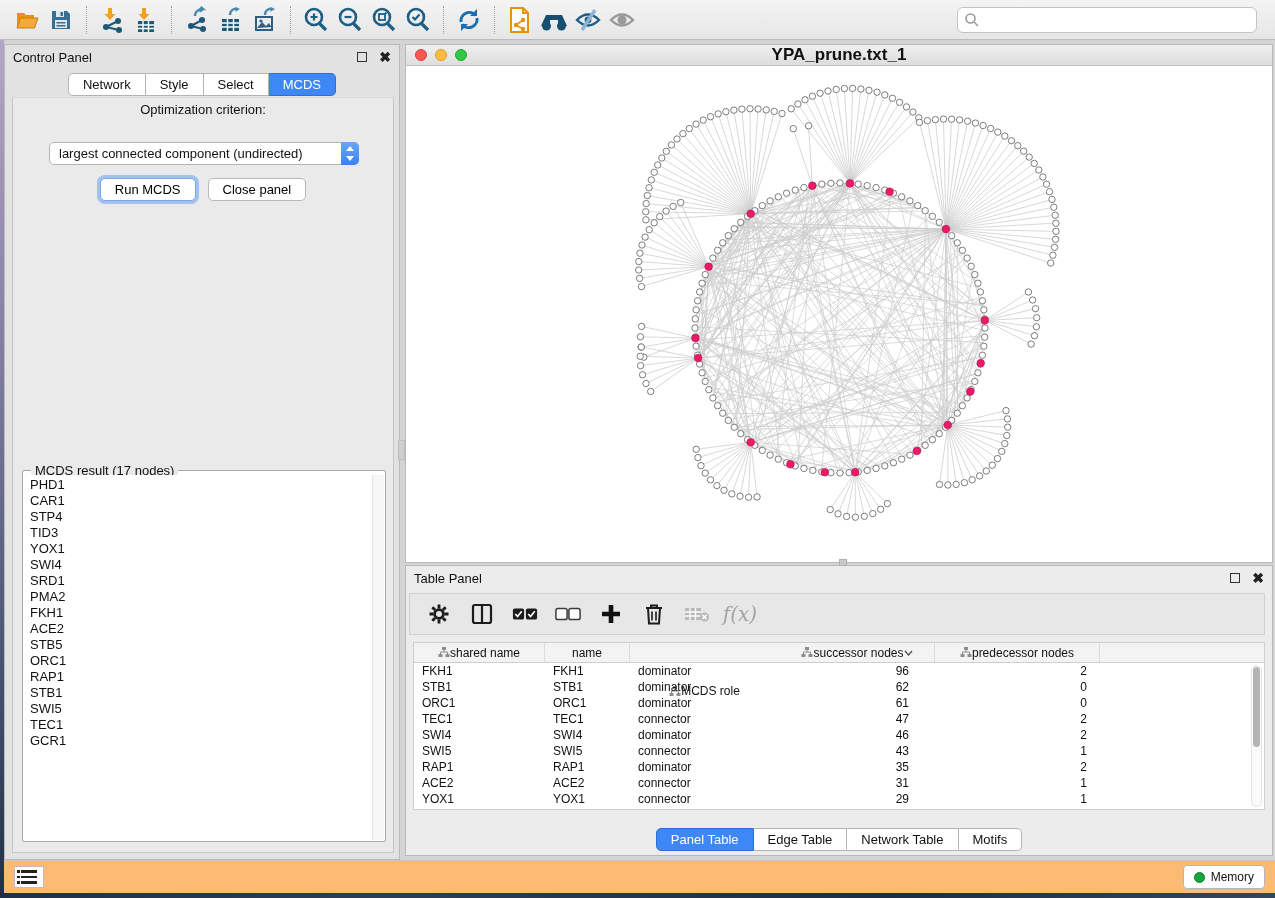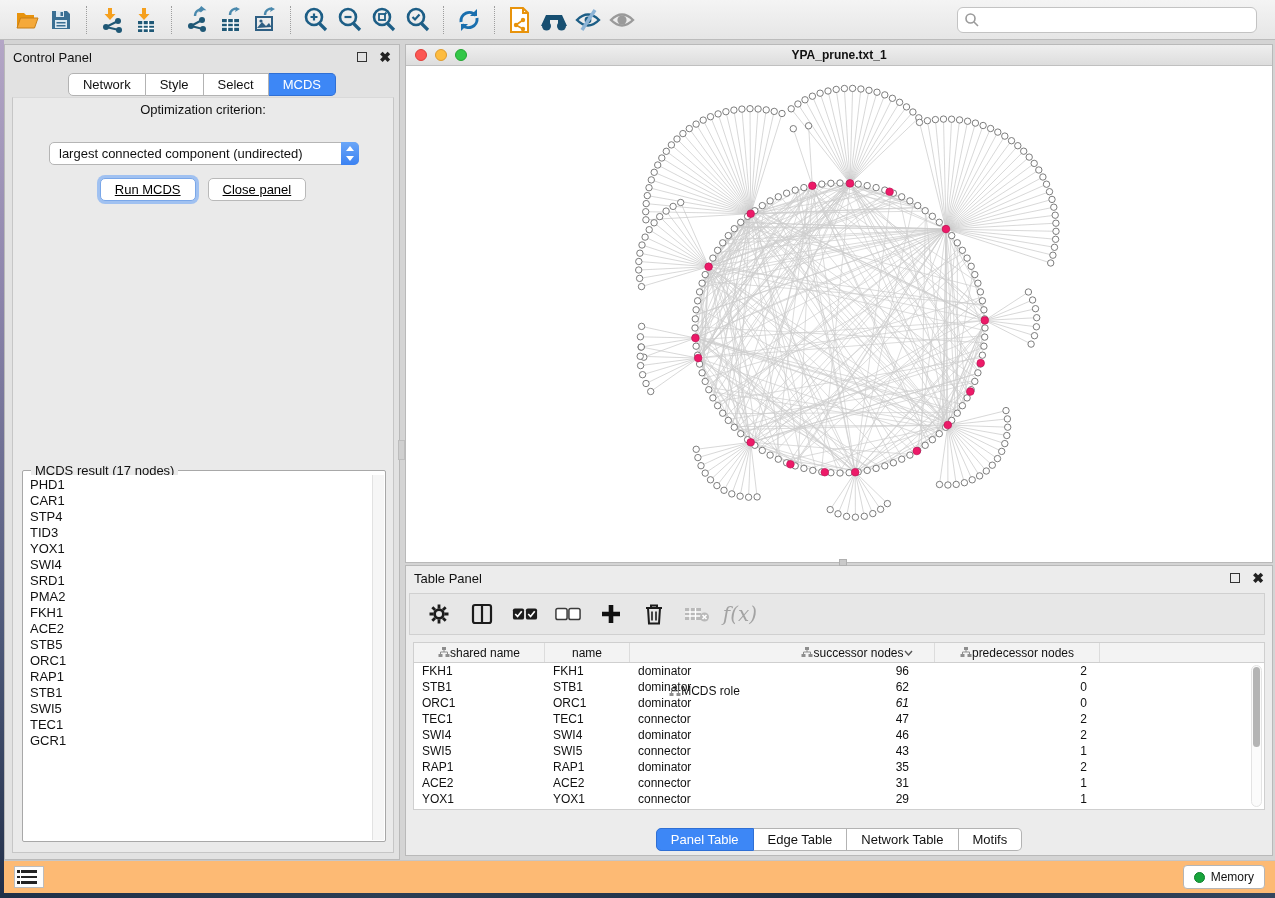--- a/index.html
+++ b/index.html
@@ -44,41 +44,41 @@
   .dropdown { position:absolute; left:36px; top:44px; width:310px; height:23px; background:#fff;
     border:1px solid #b5b5b5; border-radius:5px; display:flex; align-items:center; }
   .dropdown .dd-text { flex:1; font-size:13px; padding-left:9px; white-space:nowrap; overflow:hidden; }
   .dd-stepper { width:18px; height:23px; margin-right:-1px; background:linear-gradient(#6aa6f8,#3b82f2);
     border-radius:0 5px 5px 0; position:relative; }
   .dd-stepper:before, .dd-stepper:after { content:""; position:absolute; left:5px; border-left:4px solid transparent; border-right:4px solid transparent; }
   .dd-stepper:before { top:4px; border-bottom:5px solid #fff; }
   .dd-stepper:after { bottom:4px; border-top:5px solid #fff; }
   .btn-row { position:absolute; left:0; right:0; top:80px; display:flex; justify-content:center; gap:12px; }
   .push-btn { font-size:13px; font-family:"Liberation Sans",sans-serif; padding:3px 14px; background:#fff;
-    border:1px solid #b9b9b9; border-radius:5px;text-decoration:underline; }
+    border:1px solid #b9b9b9; border-radius:5px; }
   .push-btn.focus { box-shadow:0 0 0 3px rgba(110,165,245,.6); border-color:#7aa7e8; }
   .groupbox { position:absolute; left:9px; top:372px; width:364px; height:372px;
     border:1px solid #a8a8a8; border-radius:2px; background:#fff; }
   .groupbox legend { position:absolute; top:-8px; left:8px; background:#eaeaea; font-size:13px; padding:0 4px; }
   .mcds-list { position:absolute; left:1px; top:4px; right:13px; bottom:1px; overflow:hidden;
     font-size:13px; padding:2px 0 0 6px; background:#fff; }
   .mcds-list .list-item { height:16px; line-height:16px; }
   .vtrack { position:absolute; top:4px; right:1px; bottom:1px; width:12px; background:#f6f6f6; border-left:1px solid #e2e2e2; }
 
   
   .network-panel { position:absolute; left:405px; top:44px; width:868px; height:519px;
     background:#fff; border:1px solid #b9b9b9; }
   .net-titlebar { height:21px; background:linear-gradient(#efefef,#dddddd); border-bottom:1px solid #c0c0c0;
     display:flex; align-items:center; position:relative; }
   .lights { display:flex; gap:8px; margin-left:9px; }
   .light { width:12px; height:12px; border-radius:50%; }
   .light.red { background:#fc5753; border:1px solid #df3e38; }
   .light.yellow { background:#fdbc40; border:1px solid #de9b2d; }
   .light.green { background:#33c748; border:1px solid #23a532; }
-  .net-title { position:absolute; left:0; right:0; text-align:center; font-size:12px; font-weight:700; }
+  .net-title { position:absolute; left:0; right:0; text-align:center; font-size:17px; font-weight:700; }
   .net-canvas { position:absolute; left:0; top:21px; right:0; bottom:0; background:#fff; }
   .h-grip { position:absolute; left:50%; bottom:-4px; width:8px; height:7px; background:#c9c9c9; border:1px solid #b0b0b0; z-index:4;}
   .v-grip { position:absolute; left:398px; top:440px; width:7px; height:20px; background:#cfcfcf; border:1px solid #bdbdbd; z-index:4;}
 
   
   .table-panel { position:absolute; left:405px; top:565px; width:868px; height:291px;
     background:#ececec; border:1px solid #b9b9b9; }
   .tp-toolbar { position:absolute; left:3px; top:27px; right:7px; height:42px; background:#e7e7e7;
     border:1px solid #d0d0d0; display:flex; align-items:center; padding-left:16px; gap:17px; }
   .tp-icon { width:26px; height:26px; display:flex; align-items:center; justify-content:center; }
@@ -1138,21 +1138,21 @@
             <div class="td" style="width: 131px;">STB1</div>
             <div class="td" style="width: 85px;">STB1</div>
             <div class="td" style="width: 150px;">dominator</div>
             <div class="td num" style="width: 155px; padding-right: 26px;">62</div>
             <div class="td num" style="width: 165px; padding-right: 13px;">0</div>
           </div>
           <div class="tr">
             <div class="td" style="width: 131px;">ORC1</div>
             <div class="td" style="width: 85px;">ORC1</div>
             <div class="td" style="width: 150px;">dominator</div>
-            <div class="td num" style="width: 155px; padding-right: 26px; font-style: italic;">61</div>
+            <div class="td num" style="width: 155px; padding-right: 26px;">61</div>
             <div class="td num" style="width: 165px; padding-right: 13px;">0</div>
           </div>
           <div class="tr">
             <div class="td" style="width: 131px;">TEC1</div>
             <div class="td" style="width: 85px;">TEC1</div>
             <div class="td" style="width: 150px;">connector</div>
             <div class="td num" style="width: 155px; padding-right: 26px;">47</div>
             <div class="td num" style="width: 165px; padding-right: 13px;">2</div>
           </div>
           <div class="tr">

